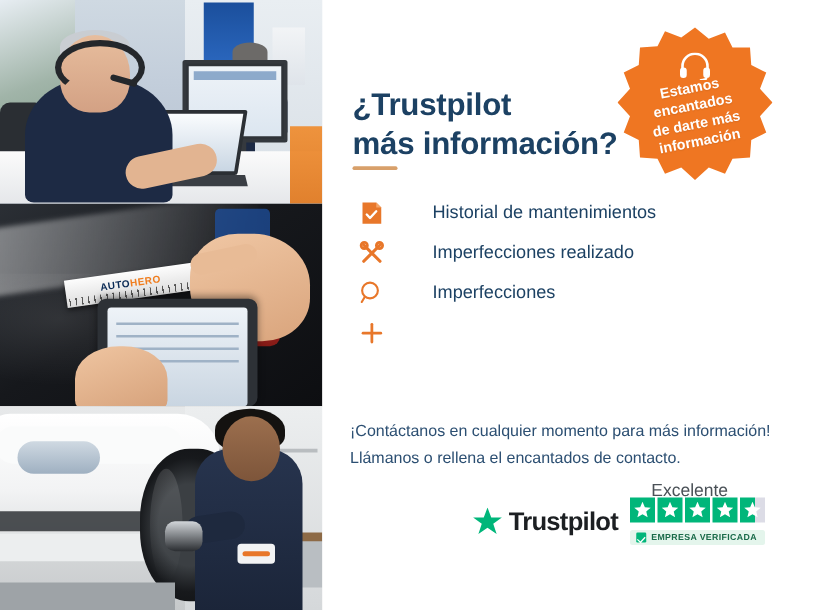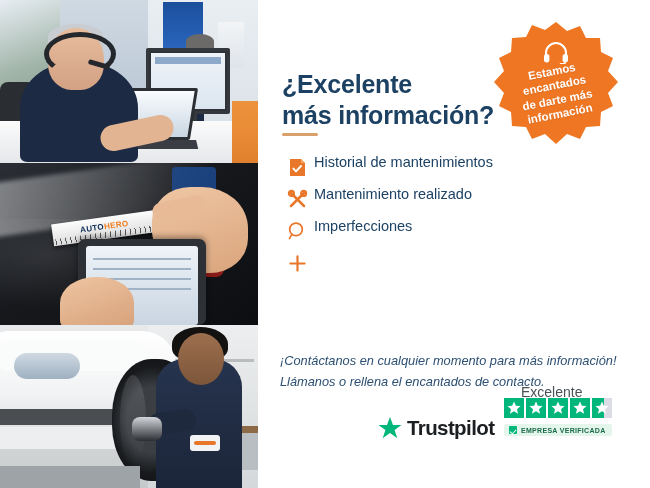--- a/index.html
+++ b/index.html
@@ -128,31 +128,31 @@
   
   .badge{position:absolute;left:236px;top:20px;width:124px;height:124px;}
   .badge .blob{position:absolute;inset:0;}
   .badge .headset{position:absolute;left:50%;margin-left:-13px;top:22px;width:26px;height:22px;}
   .badge .btext{position:absolute;left:0;top:44px;width:124px;text-align:center;
      transform:rotate(-11deg);color:#fff;font-weight:700;font-size:11.5px;line-height:1.26;
      text-shadow:0 1px 1px rgba(0,0,0,.08);}
 
   
   .features{position:absolute;left:22px;top:154px;width:320px;}
-  .feat{display:flex;align-items:flex-start;height:32px;}
+  .feat{display:flex;align-items:center;height:32px;gap:32px;}
   .feat .ic{width:34px;height:26px;display:flex;align-items:center;justify-content:center;flex:0 0 34px;}
   .feat .tx{font-size:14.5px;color:#1c4163;font-weight:400;}
 
   
-  .para{position:absolute;left:22px;top:338px;width:350px;
-     font-size:12.8px;line-height:1.62;color:#2c4f72;font-style:italic;}
+  .para{position:absolute;left:22px;top:322px;width:350px;
+     font-size:12.8px;line-height:1.62;color:#2c4f72;}
 
   
   .tp{position:absolute;left:120px;top:386px;width:250px;height:62px;}
-  .tp .logo{position:absolute;left:0;top:30px;display:flex;align-items:center;gap:5px;}
+  .tp .logo{position:absolute;left:0;top:20px;display:flex;align-items:flex-start;gap:5px;}
   .tp .logo .tpname{font-size:20.5px;font-weight:700;color:#1c1f22;letter-spacing:-.6px;}
   .tp .exc{position:absolute;left:143px;top:-2px;font-size:14px;color:#4a5157;}
   .tp .stars{position:absolute;left:126px;top:12px;display:flex;gap:2px;}
   .tp .st{width:20px;height:20px;background:#00b67a;position:relative;}
   .tp .st.partial{background:linear-gradient(90deg,#00b67a 0 62%,#dcdce6 62% 100%);}
   .tp .verified{position:absolute;left:126px;top:38px;display:flex;align-items:center;gap:4px;
      background:#e4f5ec;border-radius:2px;padding:2px 7px 2px 5px;}
   .tp .verified .vtx{font-size:7px;font-weight:700;color:#1b6b4a;letter-spacing:.3px;}
   .tp .verified .vbox{width:8px;height:8px;background:#00b67a;border-radius:1px;position:relative;}
   .tp .verified .vbox::after{content:"";position:absolute;left:2px;top:1.5px;width:3px;height:5px;
@@ -231,21 +231,21 @@
       <div class="mhair"></div>
       <div class="mhead"></div>
       <div class="marm"></div>
       <div class="glove"></div>
     </div>
   </div>
 
   <div class="content">
 
     <h1 class="heading">
-      <span>¿Excelente</span><br>
+      <span>¿Trustpilot</span><br>
       <span>más información?</span>
     </h1>
     <div class="rule"></div>
 
     <div class="badge">
       <svg class="blob" viewBox="0 0 124 124">
         <path fill="#ef7622" d="M62 2 73 11 86 6 92 18 106 18 107 32 119 38 114 51 124 62 114 73 119 86 107 92 106 106 92 107 86 119 73 114 62 124 51 114 38 119 32 107 18 106 17 92 5 86 10 73 0 62 10 51 5 38 17 32 18 18 32 17 38 5 51 10Z"></path>
       </svg>
       <svg class="headset" viewBox="0 0 26 22">
         <path d="M3 14v-3a10 10 0 0 1 20 0v3" fill="none" stroke="#ffffff" stroke-width="2.1" stroke-linecap="round"></path>
@@ -278,21 +278,21 @@
         <span class="ic">
           <svg width="21" height="21" viewBox="0 0 21 21">
             <g stroke="#e8772a" stroke-width="2.5" stroke-linecap="round">
               <path d="M4 4l13 13"></path>
               <path d="M17 4L4 17"></path>
             </g>
             <circle cx="4.4" cy="4.4" r="2.5" fill="none" stroke="#e8772a" stroke-width="2.2"></circle>
             <circle cx="16.6" cy="4.4" r="2.5" fill="none" stroke="#e8772a" stroke-width="2.2"></circle>
           </svg>
         </span>
-        <span class="tx">Mantenimiento realizado</span>
+        <span class="tx">Imperfecciones realizado</span>
       </div>
 
       <div class="feat">
         <span class="ic">
           <svg width="20" height="20" viewBox="0 0 20 20">
             <circle cx="9" cy="8.4" r="6.3" fill="none" stroke="#e8772a" stroke-width="1.7"></circle>
             <path d="M4.8 13.6L2.4 17.6" fill="none" stroke="#e8772a" stroke-width="1.7" stroke-linecap="round"></path>
           </svg>
         </span>
         <span class="tx">Imperfecciones</span>

